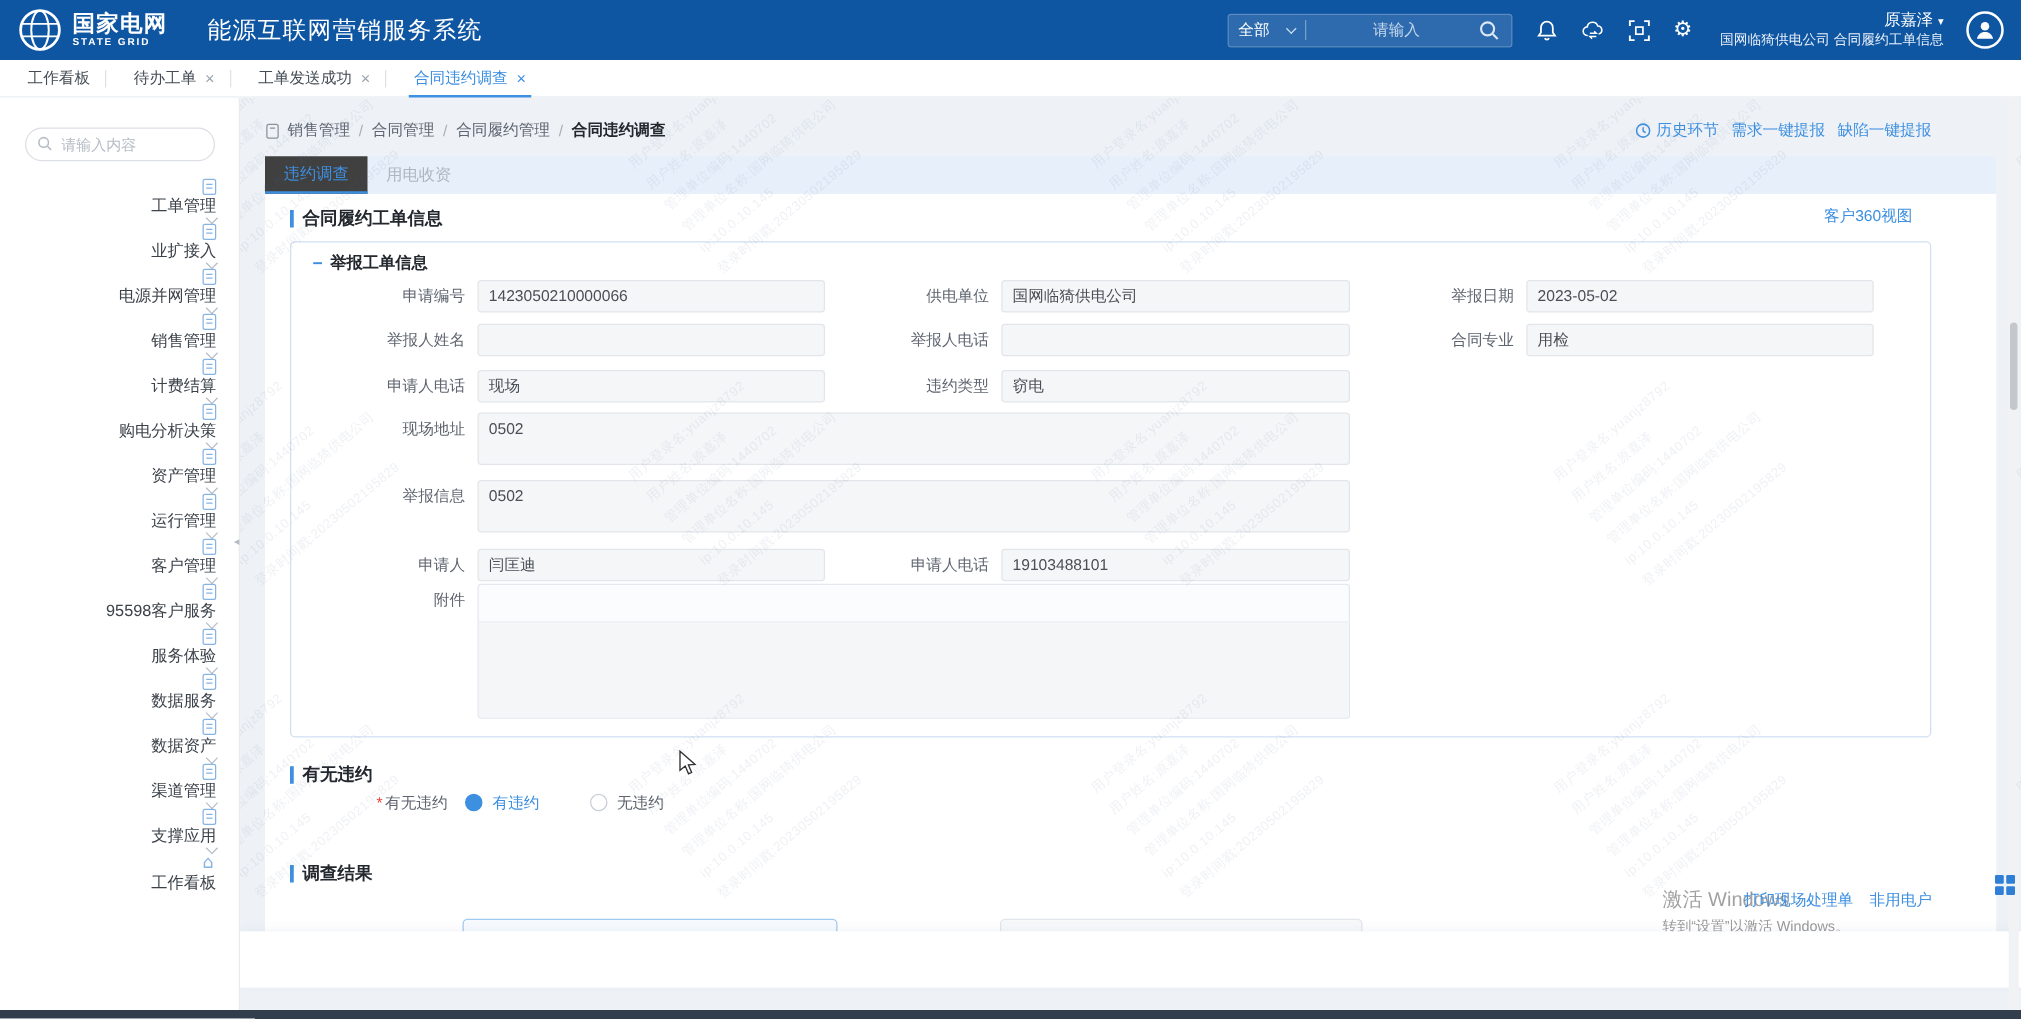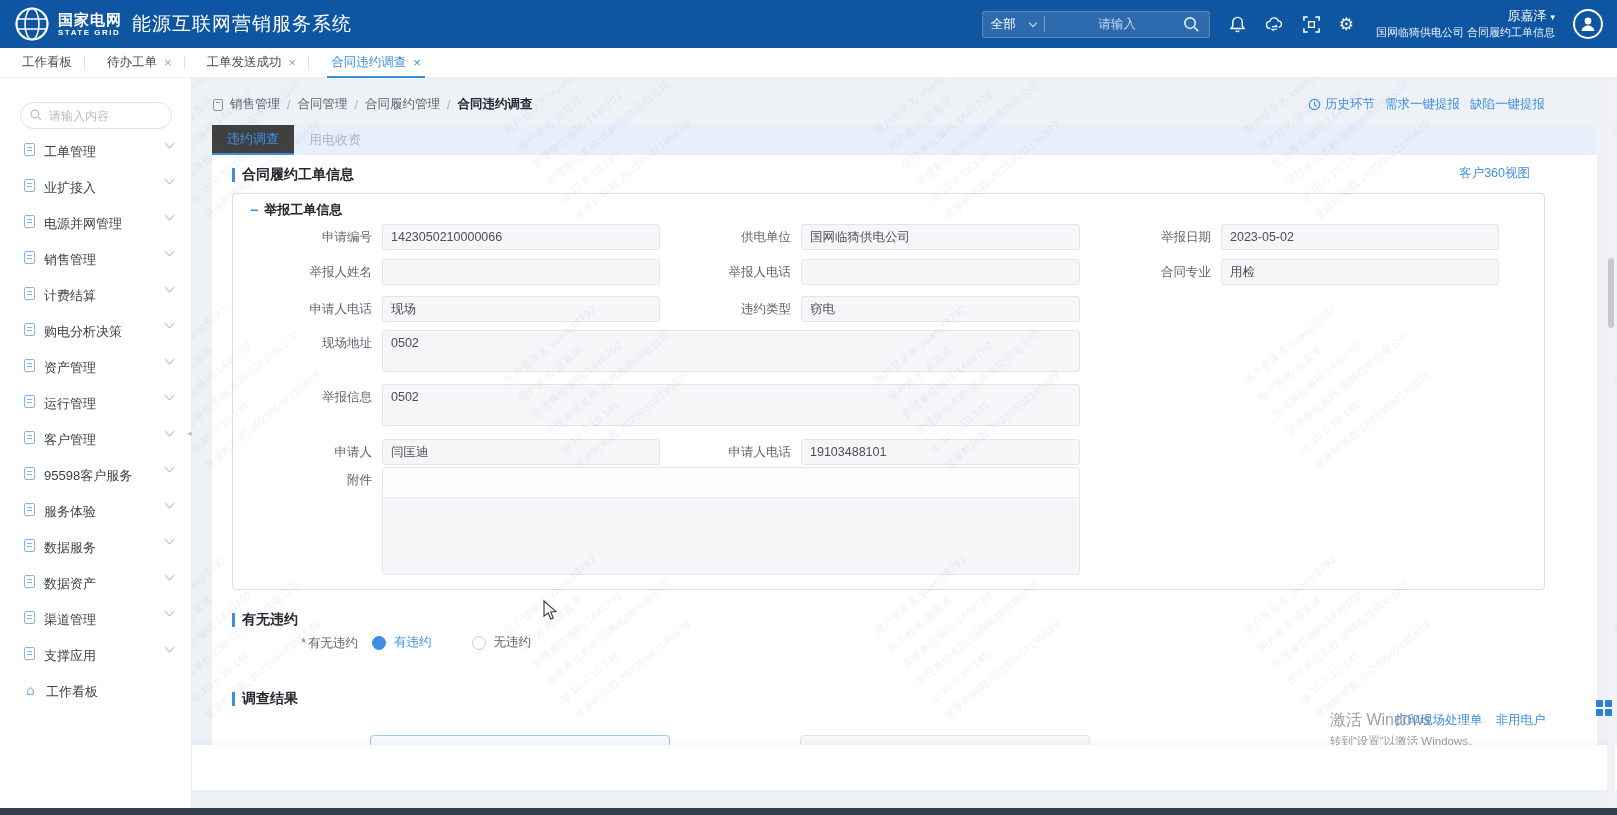--- a/index.html
+++ b/index.html
@@ -3,23 +3,23 @@
 <meta charset="utf-8">
 <style>
   *{margin:0;padding:0;box-sizing:border-box;font-family:"Liberation Sans","DejaVu Sans",sans-serif;}
   html,body{background:#d9dde2;}
   .app{position:relative;width:1617px;height:815px;background:#eef2f7;overflow:hidden;}
 
   
   .hdr{position:absolute;left:0;top:0;width:1617px;height:48px;background:#0f56a2;display:flex;align-items:center;color:#fff;z-index:100;}
   .logo{margin-left:14px;width:36px;height:36px;flex:0 0 auto;}
   .brand{margin-left:8px;line-height:1;}
-  .bcn{font-size:15px;font-weight:bold;letter-spacing:1px;}
+  .bcn{font-size:18px;font-weight:bold;letter-spacing:1px;}
   .ben{font-size:8px;letter-spacing:1.5px;margin-top:2px;font-weight:bold;}
-  .apptitle{margin-left:10px;font-size:19px;font-weight:500;letter-spacing:1px;}
+  .apptitle{margin-left:32px;font-size:19px;font-weight:500;letter-spacing:1px;}
   .hright{margin-left:auto;display:flex;align-items:center;gap:18px;margin-right:14px;}
   .hsearch{display:flex;align-items:center;width:228px;height:27px;background:rgba(255,255,255,.13);border:1px solid rgba(255,255,255,.22);border-radius:3px;padding:0 8px;font-size:12.5px;color:#dbe7f5;text-align:center;}
   .hscope{display:flex;align-items:center;gap:14px;cursor:pointer;color:#fff;}
   .hschev{width:6px;height:6px;border-right:1.5px solid #cfe0f2;border-bottom:1.5px solid #cfe0f2;transform:rotate(45deg);margin-top:-3px;}
   .hdiv{width:1px;height:16px;background:rgba(255,255,255,.35);margin:0 8px;}
   .hph{flex:1;color:#c3d6ec;}
   .hicon{width:19px;height:19px;cursor:pointer;flex:0 0 auto;}
   .gearglyph{font-size:17px;line-height:1;cursor:pointer;font-family:"DejaVu Sans",sans-serif;}
   .userblk{text-align:right;line-height:1.25;margin-left:4px;}
   .uname{font-size:13px;cursor:pointer;}
@@ -36,21 +36,21 @@
   .ttab.active{color:#3d8fe0;}
   .ttab.active .tclose{color:#3d8fe0;}
   .ttab.active::after{content:"";position:absolute;left:8px;right:8px;bottom:0;height:2px;background:#3d8fe0;}
 
   
   .sidebar{position:absolute;left:0;top:78px;width:192px;height:737px;background:#fff;border-right:1px solid #e9ecef;z-index:40;}
   .ssearch{position:relative;margin:24px 20px 14px 20px;}
   .ssearch input{width:152px;height:27px;border:1px solid #dcdfe6;border-radius:14px;padding:0 10px 0 28px;font-size:12px;color:#606266;outline:none;background:#fff;}
   .ssearch input::placeholder{color:#b6bcc5;}
   .smag{position:absolute;left:9px;top:6px;width:14px;height:14px;}
-  .snav{display:flex;align-items:flex-start;height:36px;padding:0 18px 0 24px;cursor:pointer;}
+  .snav{display:flex;align-items:flex-end;height:36px;padding:0 18px 0 24px;cursor:pointer;flex-direction:column;}
   .sico{width:11px;height:13px;border:1.4px solid #85b3e4;border-radius:2px;position:relative;flex:0 0 auto;}
   .sico::before{content:"";position:absolute;left:1.5px;top:2.5px;width:5px;height:1.2px;background:#85b3e4;}
   .sico::after{content:"";position:absolute;left:1.5px;top:6px;width:5px;height:1.2px;background:#85b3e4;}
   .slbl{margin-left:9px;font-size:13px;color:#3c424a;}
   .schev{margin-left:auto;width:7px;height:7px;border-right:1.4px solid #b7bdc6;border-bottom:1.4px solid #b7bdc6;transform:rotate(45deg);margin-top:-3px;}
   .homeico{font-size:14px;color:#85b3e4;line-height:1;width:13px;text-align:center;font-family:"DejaVu Sans",sans-serif;}
   .collapse-handle{position:absolute;left:187px;top:420px;width:10px;height:26px;color:#b9bec6;font-size:9px;display:flex;align-items:center;z-index:45;cursor:pointer;}
 
   
   .crumbrow{position:absolute;left:213px;top:96px;display:flex;align-items:center;font-size:12.5px;color:#5f6570;z-index:30;}

